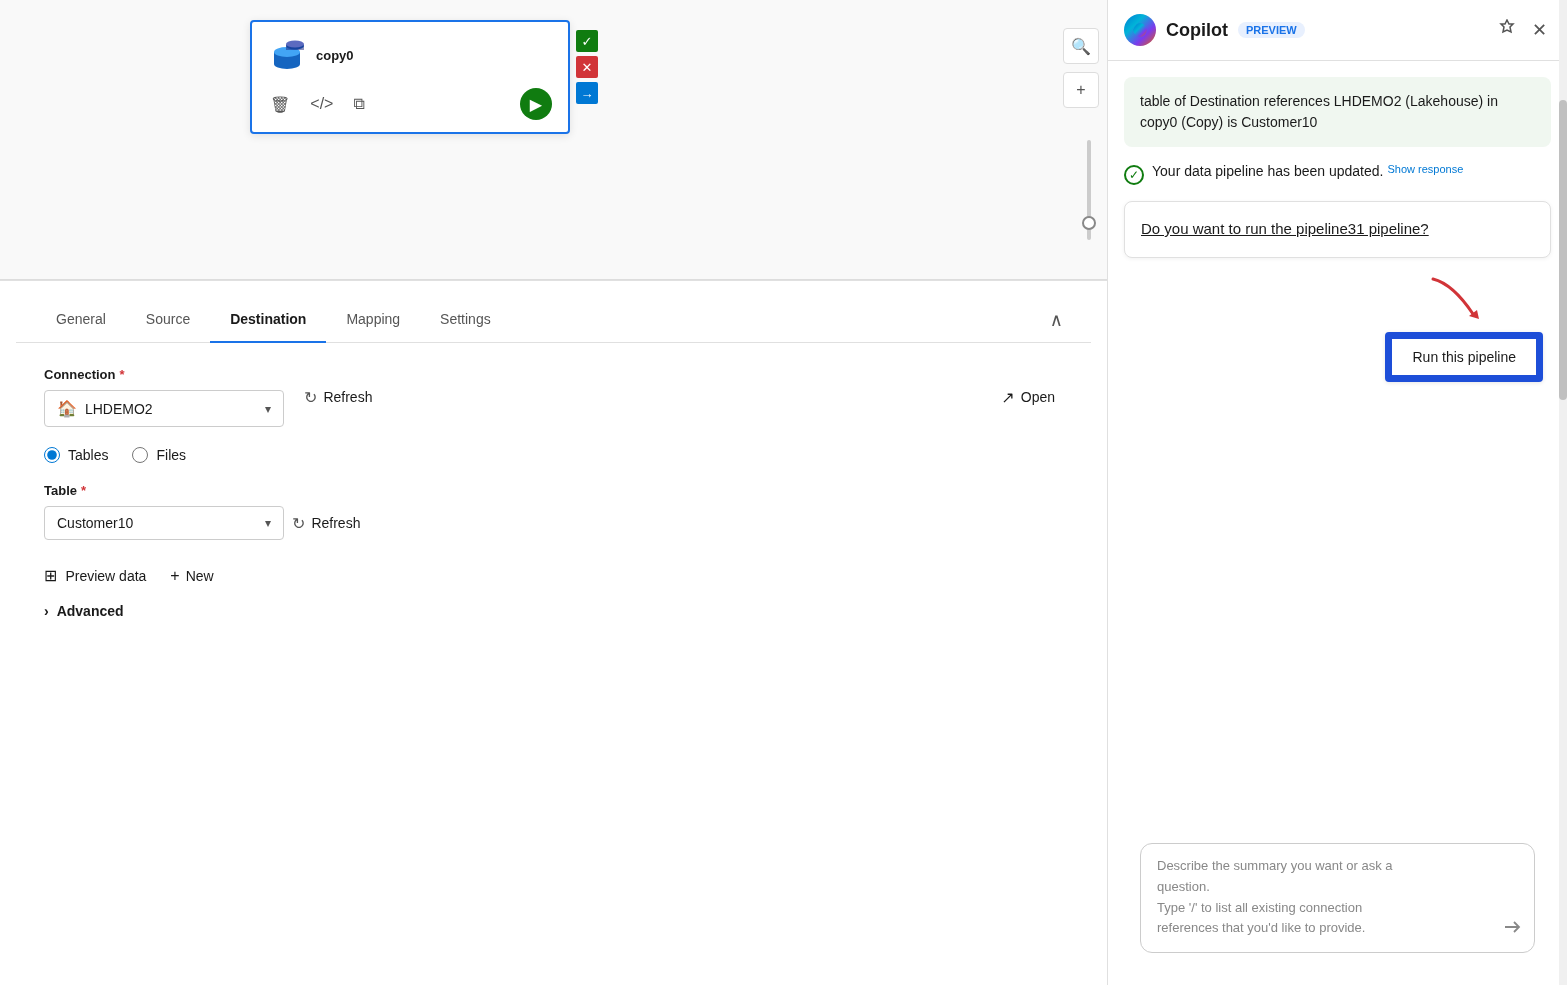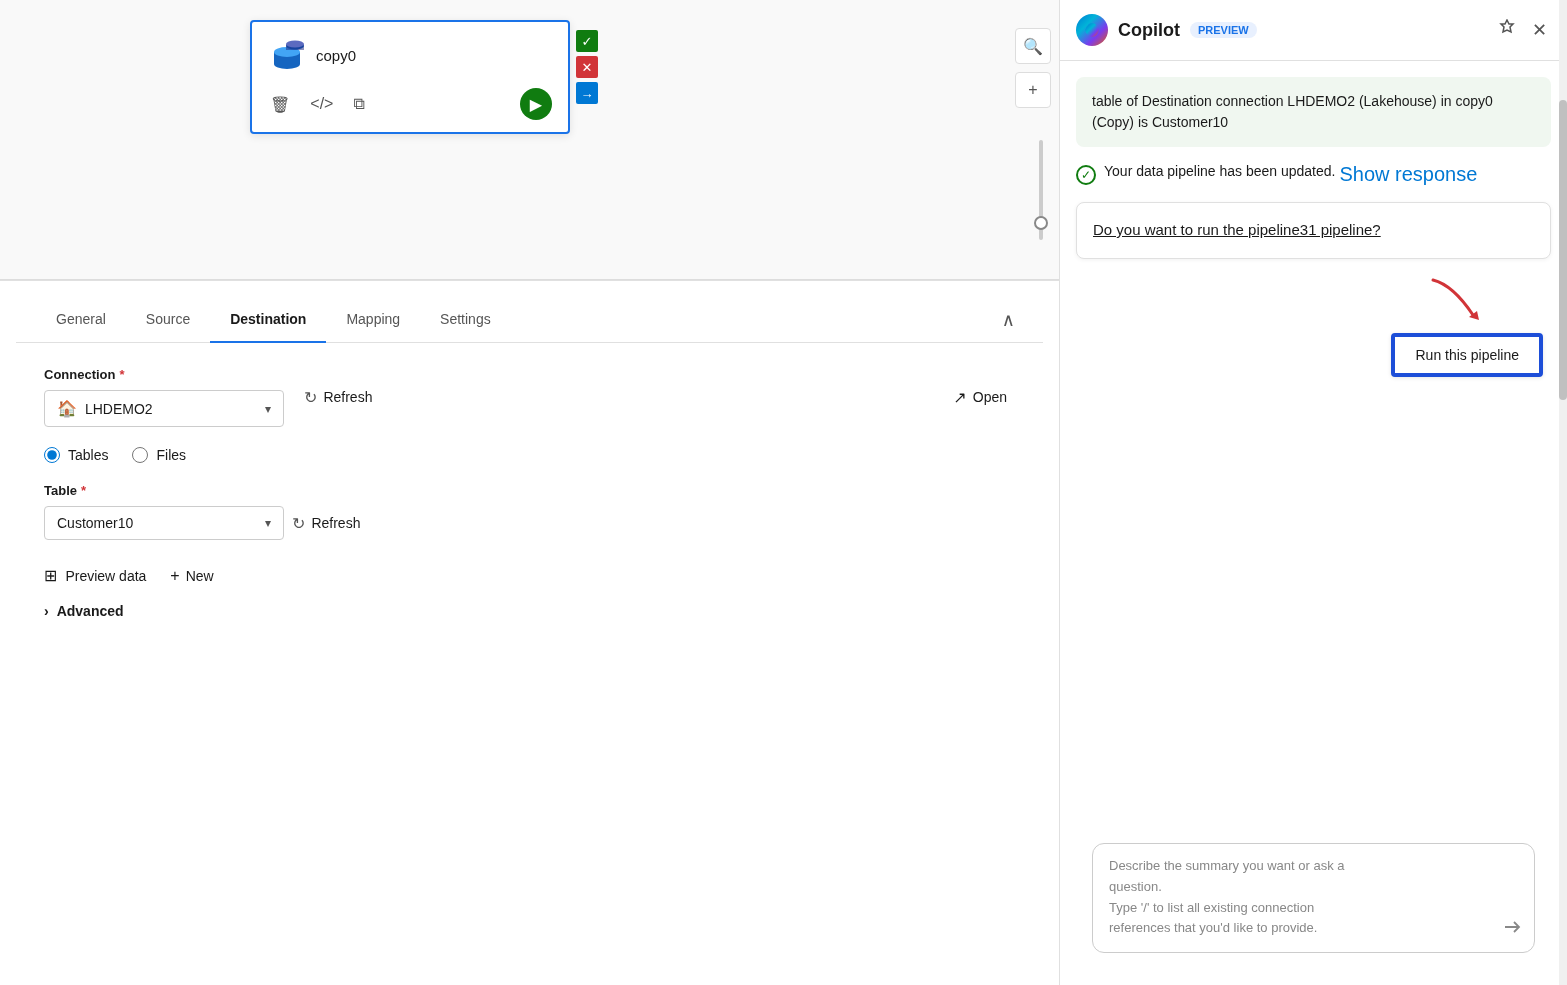--- a/index.html
+++ b/index.html
@@ -45,22 +45,22 @@
       position: relative;
       box-shadow: 0 2px 8px rgba(0,0,0,0.1);
     }
     .pipeline-node-header {
       display: flex;
       align-items: center;
       gap: 10px;
       margin-bottom: 14px;
     }
     .node-title {
-      font-size: 15px;
-      font-weight: 400;
+      font-size: 13px;
+      font-weight: 700;
       color: #1a1a1a;
     }
     .node-status-icons {
       position: absolute;
       top: 8px;
       right: -30px;
       display: flex;
       flex-direction: column;
       gap: 4px;
     }
@@ -361,21 +361,21 @@
       gap: 8px;
       cursor: pointer;
       font-size: 14px;
       font-weight: 600;
       color: #1a1a1a;
       margin-top: 4px;
     }
 
     
     .right-panel {
-      width: 508px;
+      width: 460px;
       background: white;
       border-left: 1px solid #e0e0e0;
       display: flex;
       flex-direction: column;
       position: relative;
     }
 
     .copilot-header {
       display: flex;
       align-items: center;
@@ -461,38 +461,38 @@
       margin-top: 2px;
     }
     .updated-text-block {
       display: flex;
       flex-direction: row;
       gap: 4px;
     }
     .show-response-link {
       color: #0078d4;
       text-decoration: none;
-      font-size: 20px;
+      font-size: 11px;
       cursor: pointer;
     }
 
     .question-bubble {
       background: white;
       border: 1px solid #e0e0e0;
       border-radius: 8px;
       padding: 16px;
       font-size: 15px;
       color: #1a1a1a;
       line-height: 1.5;
       box-shadow: 0 1px 4px rgba(0,0,0,0.06);
       text-decoration: underline;
     }
     .run-pipeline-btn {
       background: white;
-      border: 4px solid #1d4ed8;
+      border: 7px solid #1d4ed8;
       border-radius: 4px;
       padding: 10px 20px;
       font-size: 14px;
       font-weight: 500;
       color: #1a1a1a;
       cursor: pointer;
       box-shadow: 0 1px 4px rgba(0,0,0,0.1);
     }
 
     
@@ -705,21 +705,21 @@
           <path d="M9 1l2 4h4l-3 3 1 5-4-2-4 2 1-5-3-3h4z"></path>
         </svg>
       </button>
       <button class="copilot-header-btn">✕</button>
     </div>
   </div>
 
   <div class="copilot-messages">
 
     <div class="message-bubble">
-      <span>table of Destination connection LHDEMO2 (Lakehouse) in copy0 (Copy) is Customer10</span>
+      <span>table of Destination references LHDEMO2 (Lakehouse) in copy0 (Copy) is Customer10</span>
     </div>
 
     <div class="message-updated">
       <div class="updated-check">✓</div>
       <div class="updated-text-block">
         <span>Your data pipeline has been updated.</span>
         <a class="show-response-link">Show response</a>
       </div>
     </div>
 

